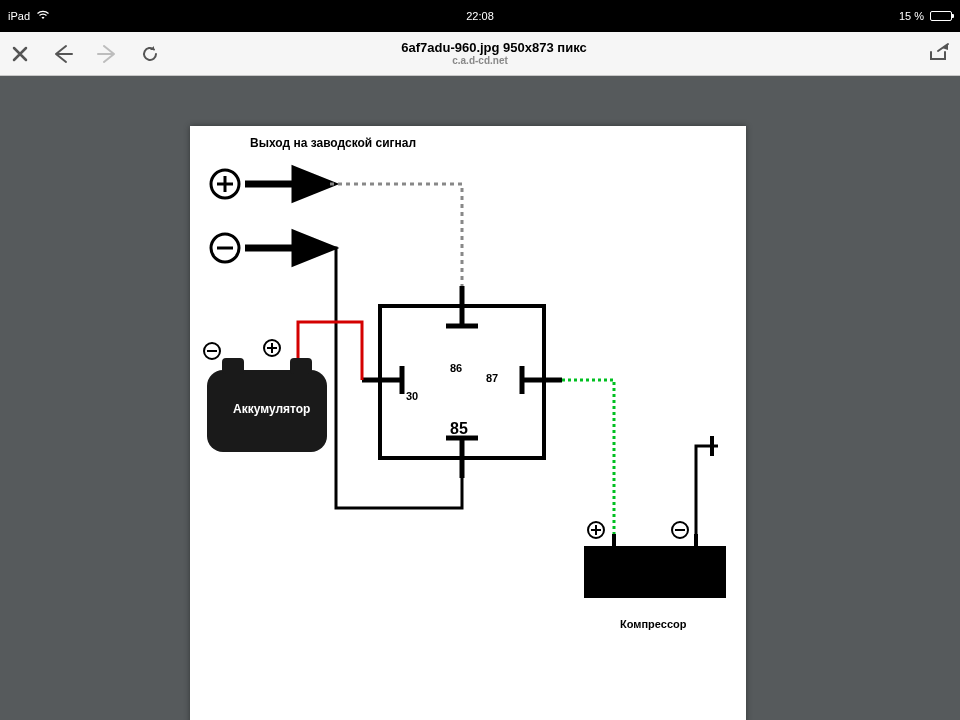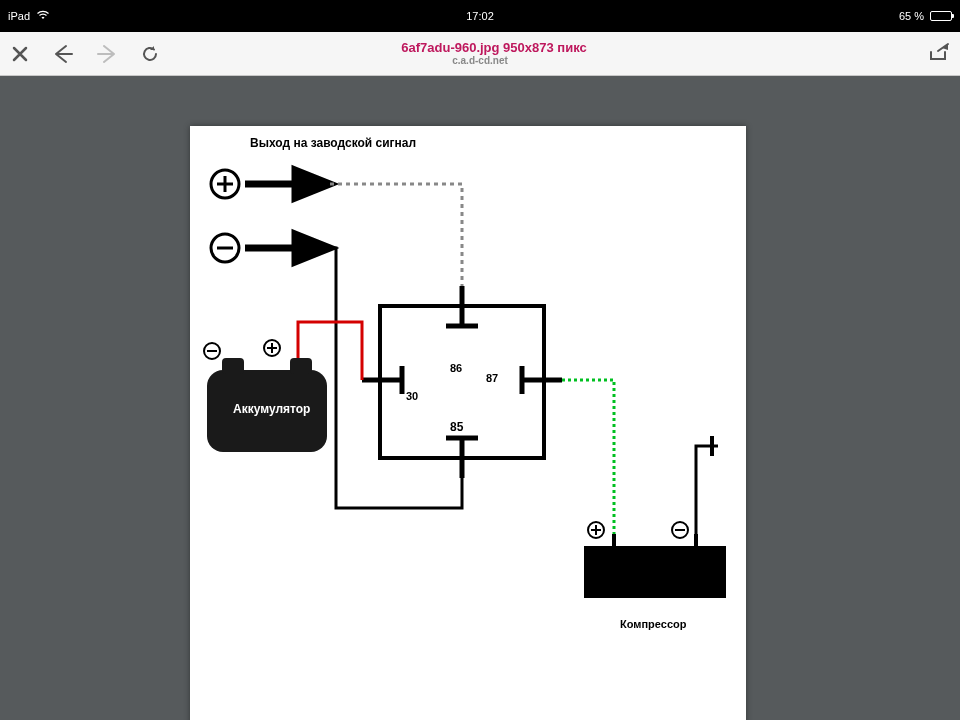--- a/index.html
+++ b/index.html
@@ -42,21 +42,21 @@
     display: flex; align-items: center;
     padding: 0 10px;
     color: #555;
   }
   .tool-left { display: flex; align-items: center; gap: 22px; }
   .tool-left svg { display: block; }
   .title-block {
     position: absolute; left: 50%; transform: translateX(-50%);
     text-align: center; line-height: 1.1;
   }
-  .title-block .ttl { font-size: 13px; font-weight: 600; color: #be185d; margin-left: 28px; }
+  .title-block .ttl { font-size: 13px; font-weight: 600; color: #000000; margin-left: 28px; }
   .title-block .sub { font-size: 10px; color: #888; font-weight: bold; }
   .tool-right { margin-left: auto; }
   .content {
     position: relative;
     width: 960px;
     height: 658px;
     background: #565a5c;
   }
   .page {
     position: absolute;
@@ -81,23 +81,23 @@
   <div class="status-left">
     <span>iPad</span>
     <span class="wifi-icon">
       <svg width="14" height="10" viewBox="0 0 14 10">
         <path d="M7 9 L5.5 7.5 A2 2 0 0 1 8.5 7.5 Z" fill="#fff"></path>
         <path d="M3.5 5.5 A5 5 0 0 1 10.5 5.5" stroke="#fff" stroke-width="1.2" fill="none"></path>
         <path d="M1.5 3.5 A8 8 0 0 1 12.5 3.5" stroke="#fff" stroke-width="1.2" fill="none"></path>
       </svg>
     </span>
   </div>
-  <div class="status-center">17:02</div>
+  <div class="status-center">22:08</div>
   <div class="status-right">
-    <span>65 %</span>
+    <span>15 %</span>
     <span class="battery"><span class="battery-fill"></span></span>
   </div>
 </div>
 
 <div class="toolbar">
   <div class="tool-left">
     <span>
       <svg width="20" height="20" viewBox="0 0 20 20">
           <path d="M4 4 L16 16 M16 4 L4 16" stroke="#555" stroke-width="2.5" stroke-linecap="round"></path>
         </svg>
@@ -198,16 +198,16 @@
       <polyline points="506,408 506,320 528,320" fill="none" stroke="#000" stroke-width="3"></polyline>
       <line x1="522" y1="310" x2="522" y2="330" stroke="#000" stroke-width="4"></line>
     </svg>
 
     <div class="diagram-label" style="left:60px; top:10px;">Выход на заводской сигнал</div>
     <div class="diagram-label" style="left:37px; top:276px; color:#fff; font-size:12px;margin-left:6px;">Аккумулятор</div>
     <div class="diagram-label" style="left:430px; top:492px; font-size:11px;">Компрессор</div>
     <div class="diagram-label" style="left:216px; top:264px; font-size:11px;">30</div>
     <div class="diagram-label" style="left:296px; top:246px; font-size:11px;">87</div>
     <div class="diagram-label" style="left:260px; top:210px; font-size:11px;margin-top:26px;">86</div>
-    <div class="diagram-label" style="left:260px; top:294px; font-size:12px;">85</div>
+    <div class="diagram-label" style="left:260px; top:294px; font-size:16px;">85</div>
 
   </div>
 </div>
 
 </body></html>

